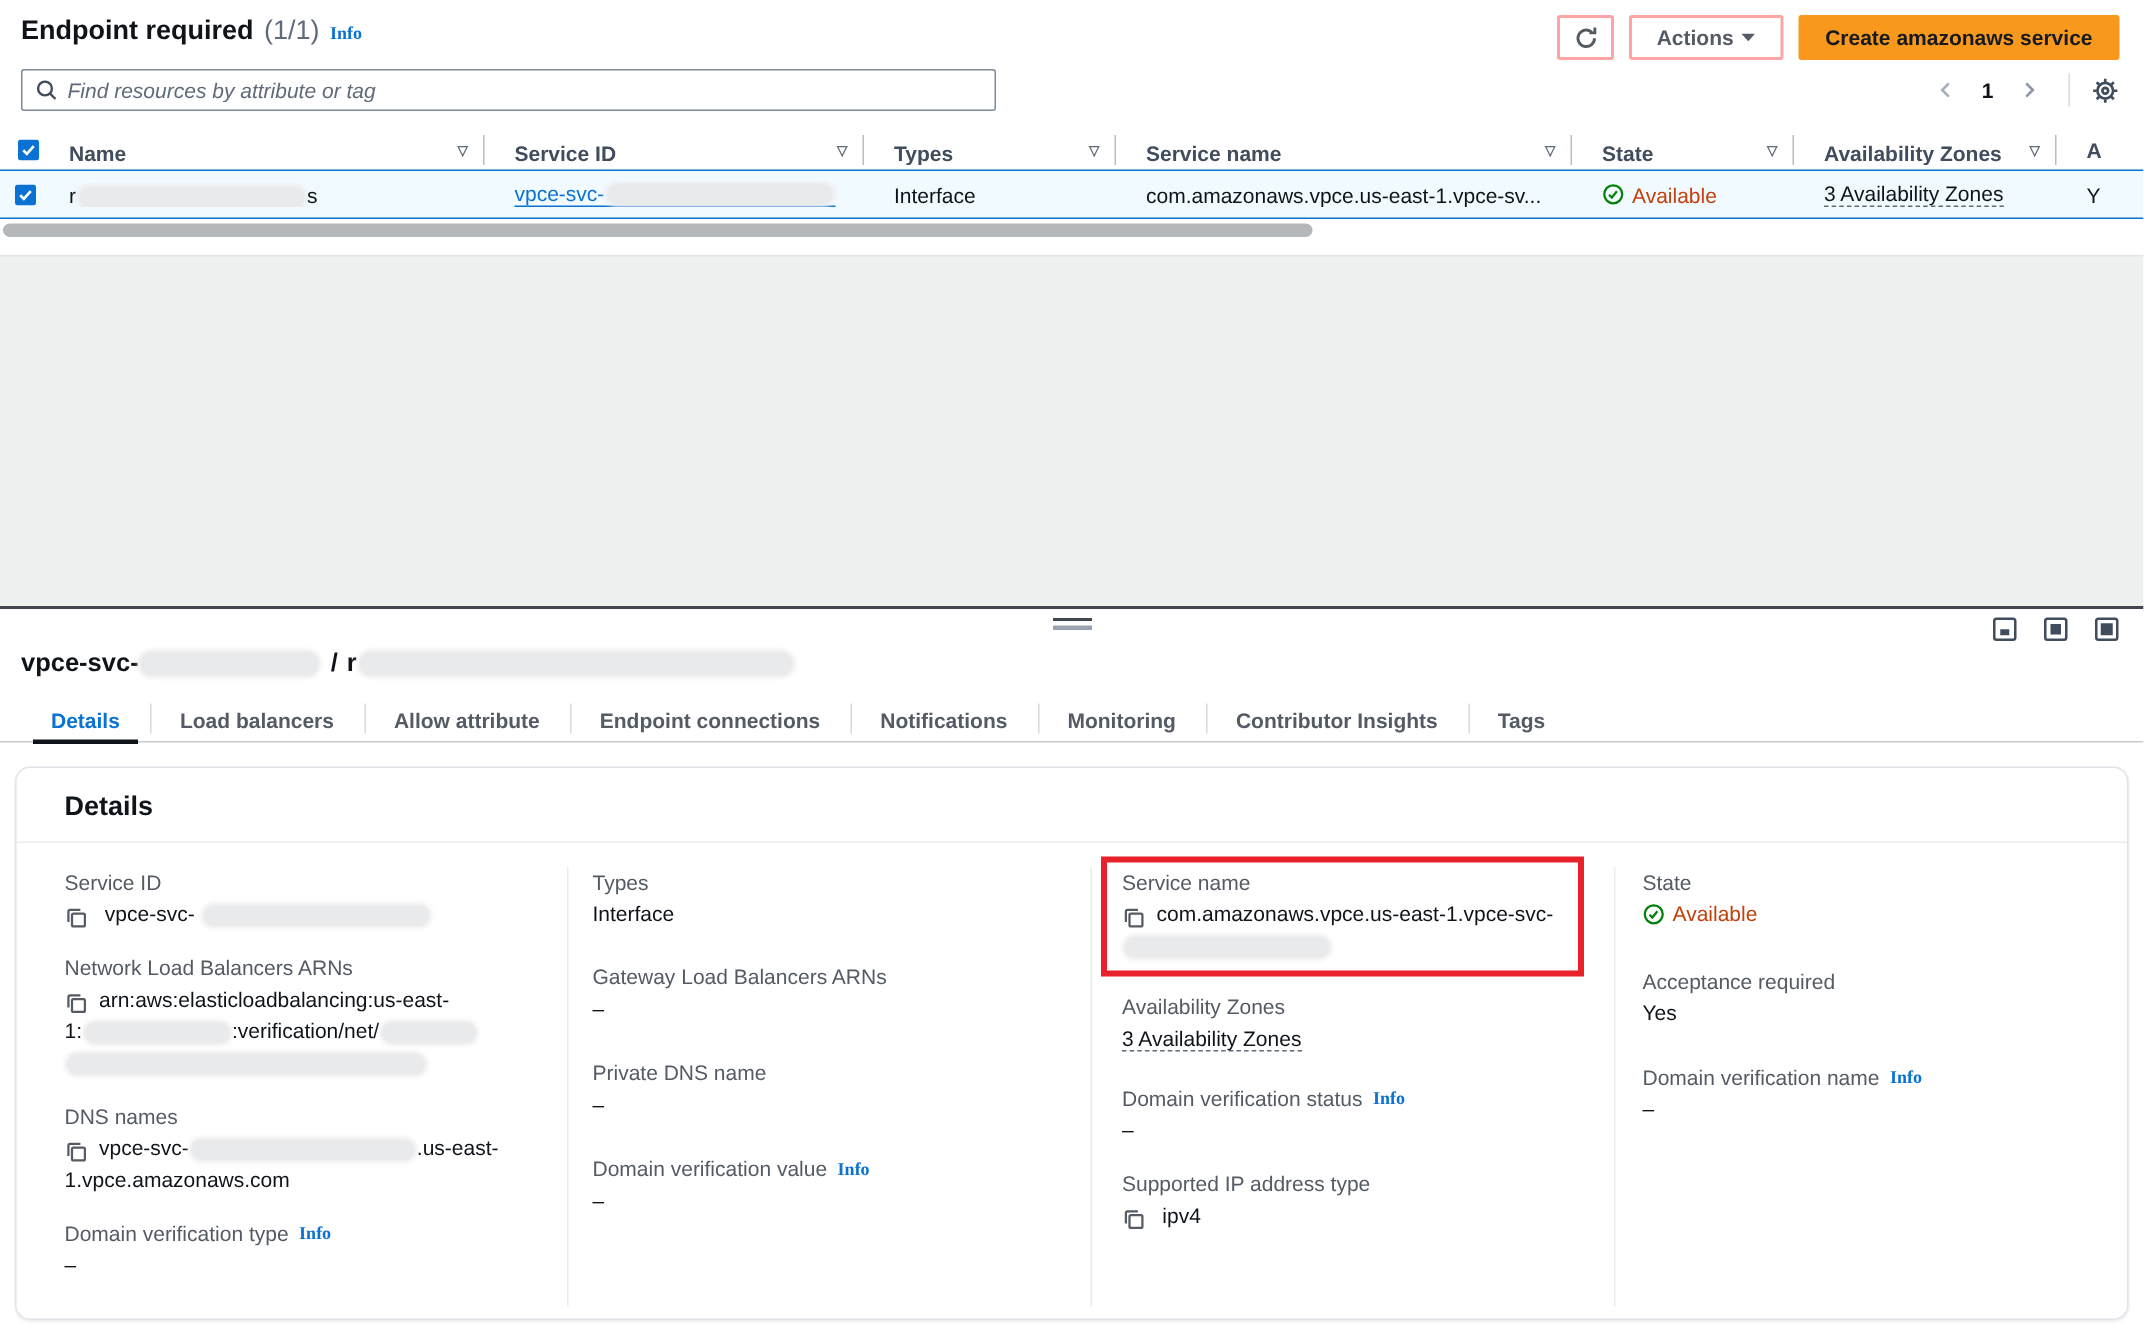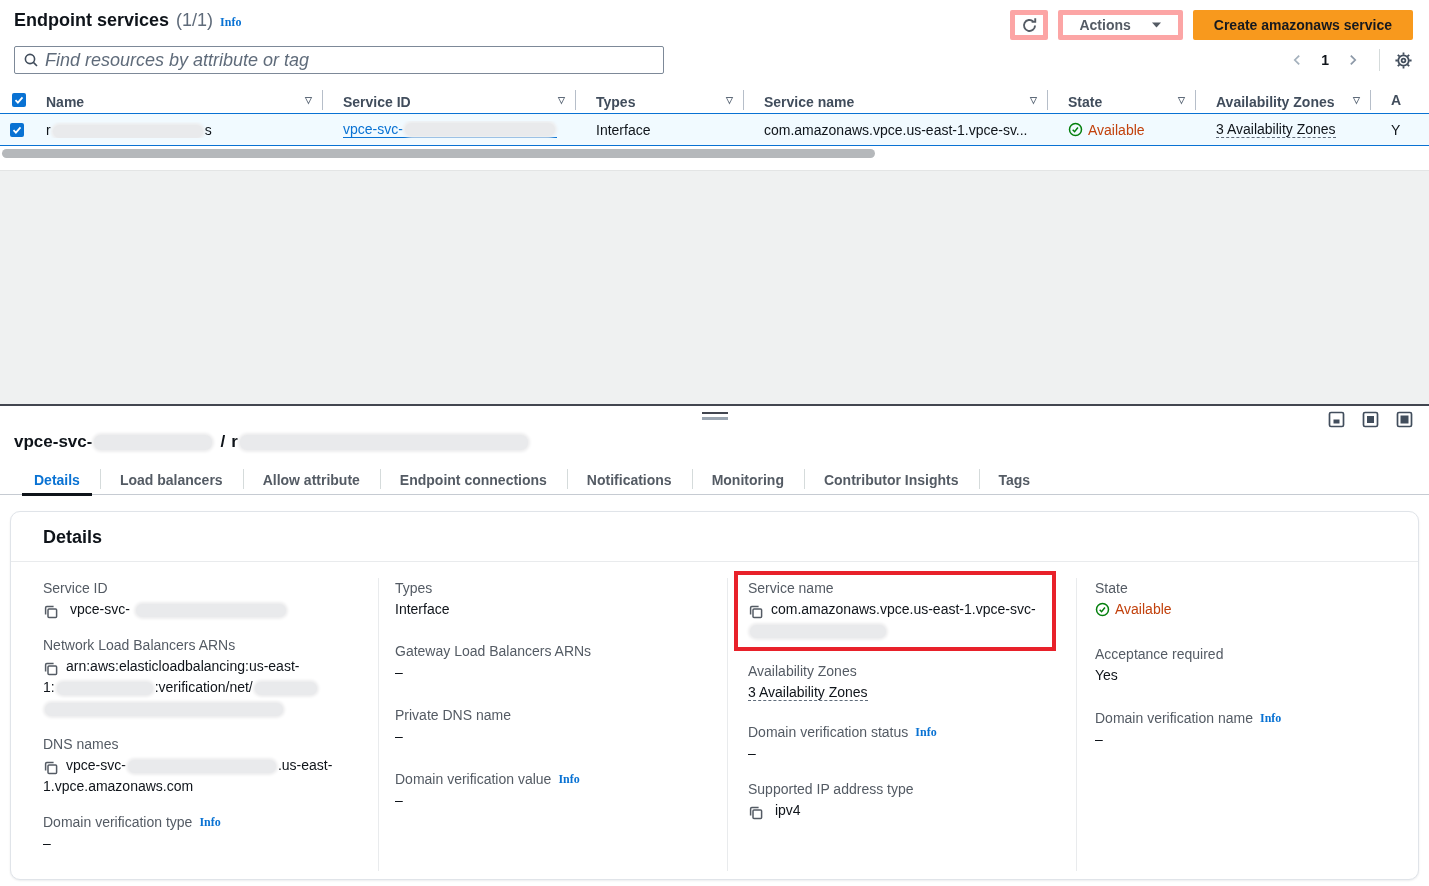--- a/index.html
+++ b/index.html
@@ -12,32 +12,32 @@
     box-shadow:0 0 3px 2px #ededee; vertical-align:middle; margin:0 2px; }
 
   
   .header-row { display:flex; justify-content:space-between; align-items:flex-start;
     padding:10px 16px 0 14px; }
   .title-wrap { display:flex; align-items:baseline; gap:7px; }
   .page-title { font-size:18px; font-weight:700; color:#0f141a; }
   .page-count { font-size:18px; font-weight:400; color:#5f6b7a; }
   .info-link { font-size:12px; font-weight:700; color:#0972d3; text-decoration:none; cursor:pointer;font-family:Liberation Serif, serif; }
   .toolbar { display:flex; gap:10px; align-items:center; }
-  .btn { height:30px; border:5px solid #fca5a5; border-radius:2px; background:#fff;
+  .btn { height:30px; border:2px solid #fca5a5; border-radius:2px; background:#fff;
     color:#545b64; font-weight:700; font-size:14px; padding:0 16px; cursor:pointer;
-    display:flex; align-items:center; gap:20px; font-family:inherit; }
+    display:flex; align-items:center; gap:4px; font-family:inherit; }
   .btn.icon-only { width:38px; justify-content:center; padding:0; }
   .btn.primary { background:#f8991d; border-color:#f8991d; color:#16191f; }
 
   
   .controls-row { display:flex; justify-content:space-between; align-items:center;
     padding:0 16px 0 14px; margin-top:6px; }
   .search-box { width:650px; height:28px; border:1px solid #7d8998; border-radius:2px;
     display:flex; align-items:center; padding:0 8px; gap:6px; background:#fff; }
-  .search-box input { border:none; outline:none; flex:1; font-size:18px; font-style:italic;
+  .search-box input { border:none; outline:none; flex:1; font-size:14px; font-style:italic;
     color:#0f766e; font-family:inherit; background:transparent; }
   .search-box input::placeholder { color:#5f6b7a; font-style:italic; }
   .pager { display:flex; align-items:center; gap:6px; }
   .pager .page-num { font-size:14px; font-weight:700; color:#0f141a; padding:0 6px; }
   .pager .chev { width:24px; height:24px; display:flex; align-items:center; justify-content:center; cursor:pointer; }
   .pager .vdiv { width:1px; height:22px; background:#d5dbdb; margin:0 8px; }
   .gear-btn { background:none; border:none; cursor:pointer; padding:0; display:flex; }
 
   
   .table { margin-top:12px; }
@@ -107,21 +107,21 @@
   .field .value { font-size:14px; color:#0f141a; line-height:21px; }
   .copy-ic { color:#545b64; margin-right:7px; cursor:pointer; position:relative; top:2px; }
   .red-box { border:4px solid #e8212a; margin:-9px 0 12px -14px; padding:5px 10px 6px 10px; width:322px; }
   .red-box .field { margin-bottom:0; }
 </style>
 </head>
 <body>
 
 <div class="header-row">
   <div class="title-wrap">
-    <span class="page-title">Endpoint services</span>
+    <span class="page-title">Endpoint required</span>
     <span class="page-count">(1/1)</span>
     <a class="info-link">Info</a>
   </div>
   <div class="toolbar">
     <button class="btn icon-only">
       <svg class="icon" width="17" height="17" viewBox="0 0 16 16">
           <path d="M13.2 8a5.2 5.2 0 1 1-1.7-3.85" fill="none" stroke="#545b64" stroke-width="1.8"></path>
           <path d="M13.4 1.2v3.4h-3.4" fill="none" stroke="#545b64" stroke-width="1.8"></path>
         </svg>
     </button>

